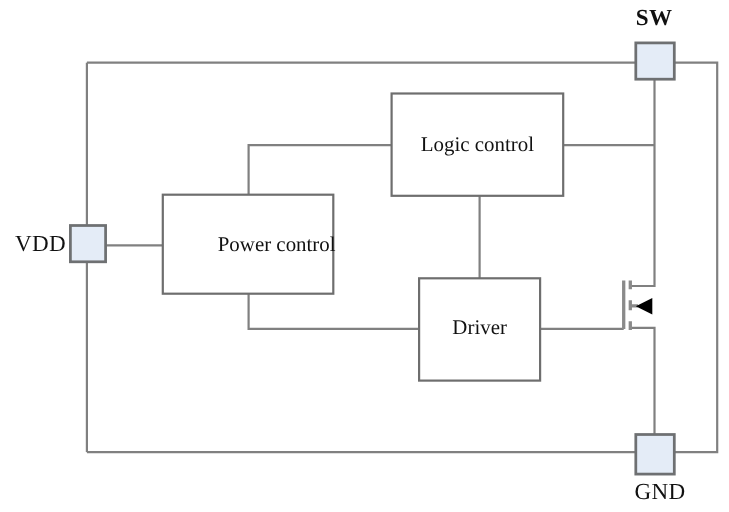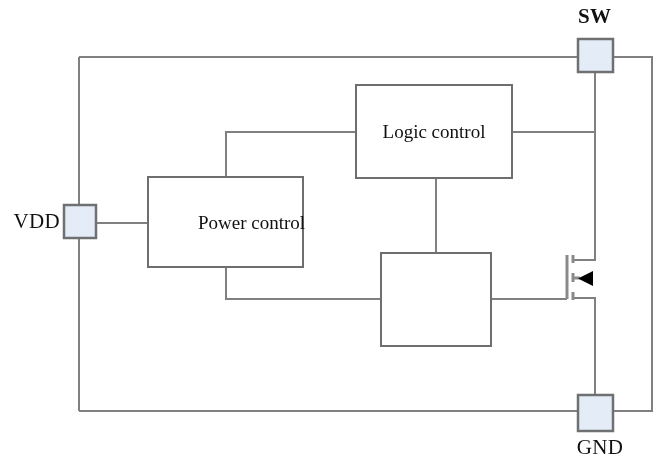--- a/index.html
+++ b/index.html
@@ -120,20 +120,21 @@
 
     <rect class="pad-rect" x="578" y="39" width="35" height="33"></rect>
     <rect class="pad-rect" x="64" y="205" width="32" height="33"></rect>
     <rect class="pad-rect" x="578" y="395" width="35" height="36"></rect>
   </svg>
 
   <div class="block-label" style="left:356px; top:122px; width:156px;">Logic control</div>
 
   <div class="block-label" style="left:148px; top:213px; width:155px;margin-left:26px;">Power control</div>
 
+  <div class="block-label" style="left:381px; top:289px; width:110px;">Driver</div>
 
   <div class="pin-label" style="left:578px; top:6px; width:35px; text-align:left;font-weight:bold;">SW</div>
 
   <div class="pin-label" style="left:4px; top:211px; width:56px; text-align:right;">VDD</div>
 
   <div class="pin-label" style="left:572px; top:437px; width:56px; text-align:center;">GND</div>
 
 </div>
 
 </body></html>

